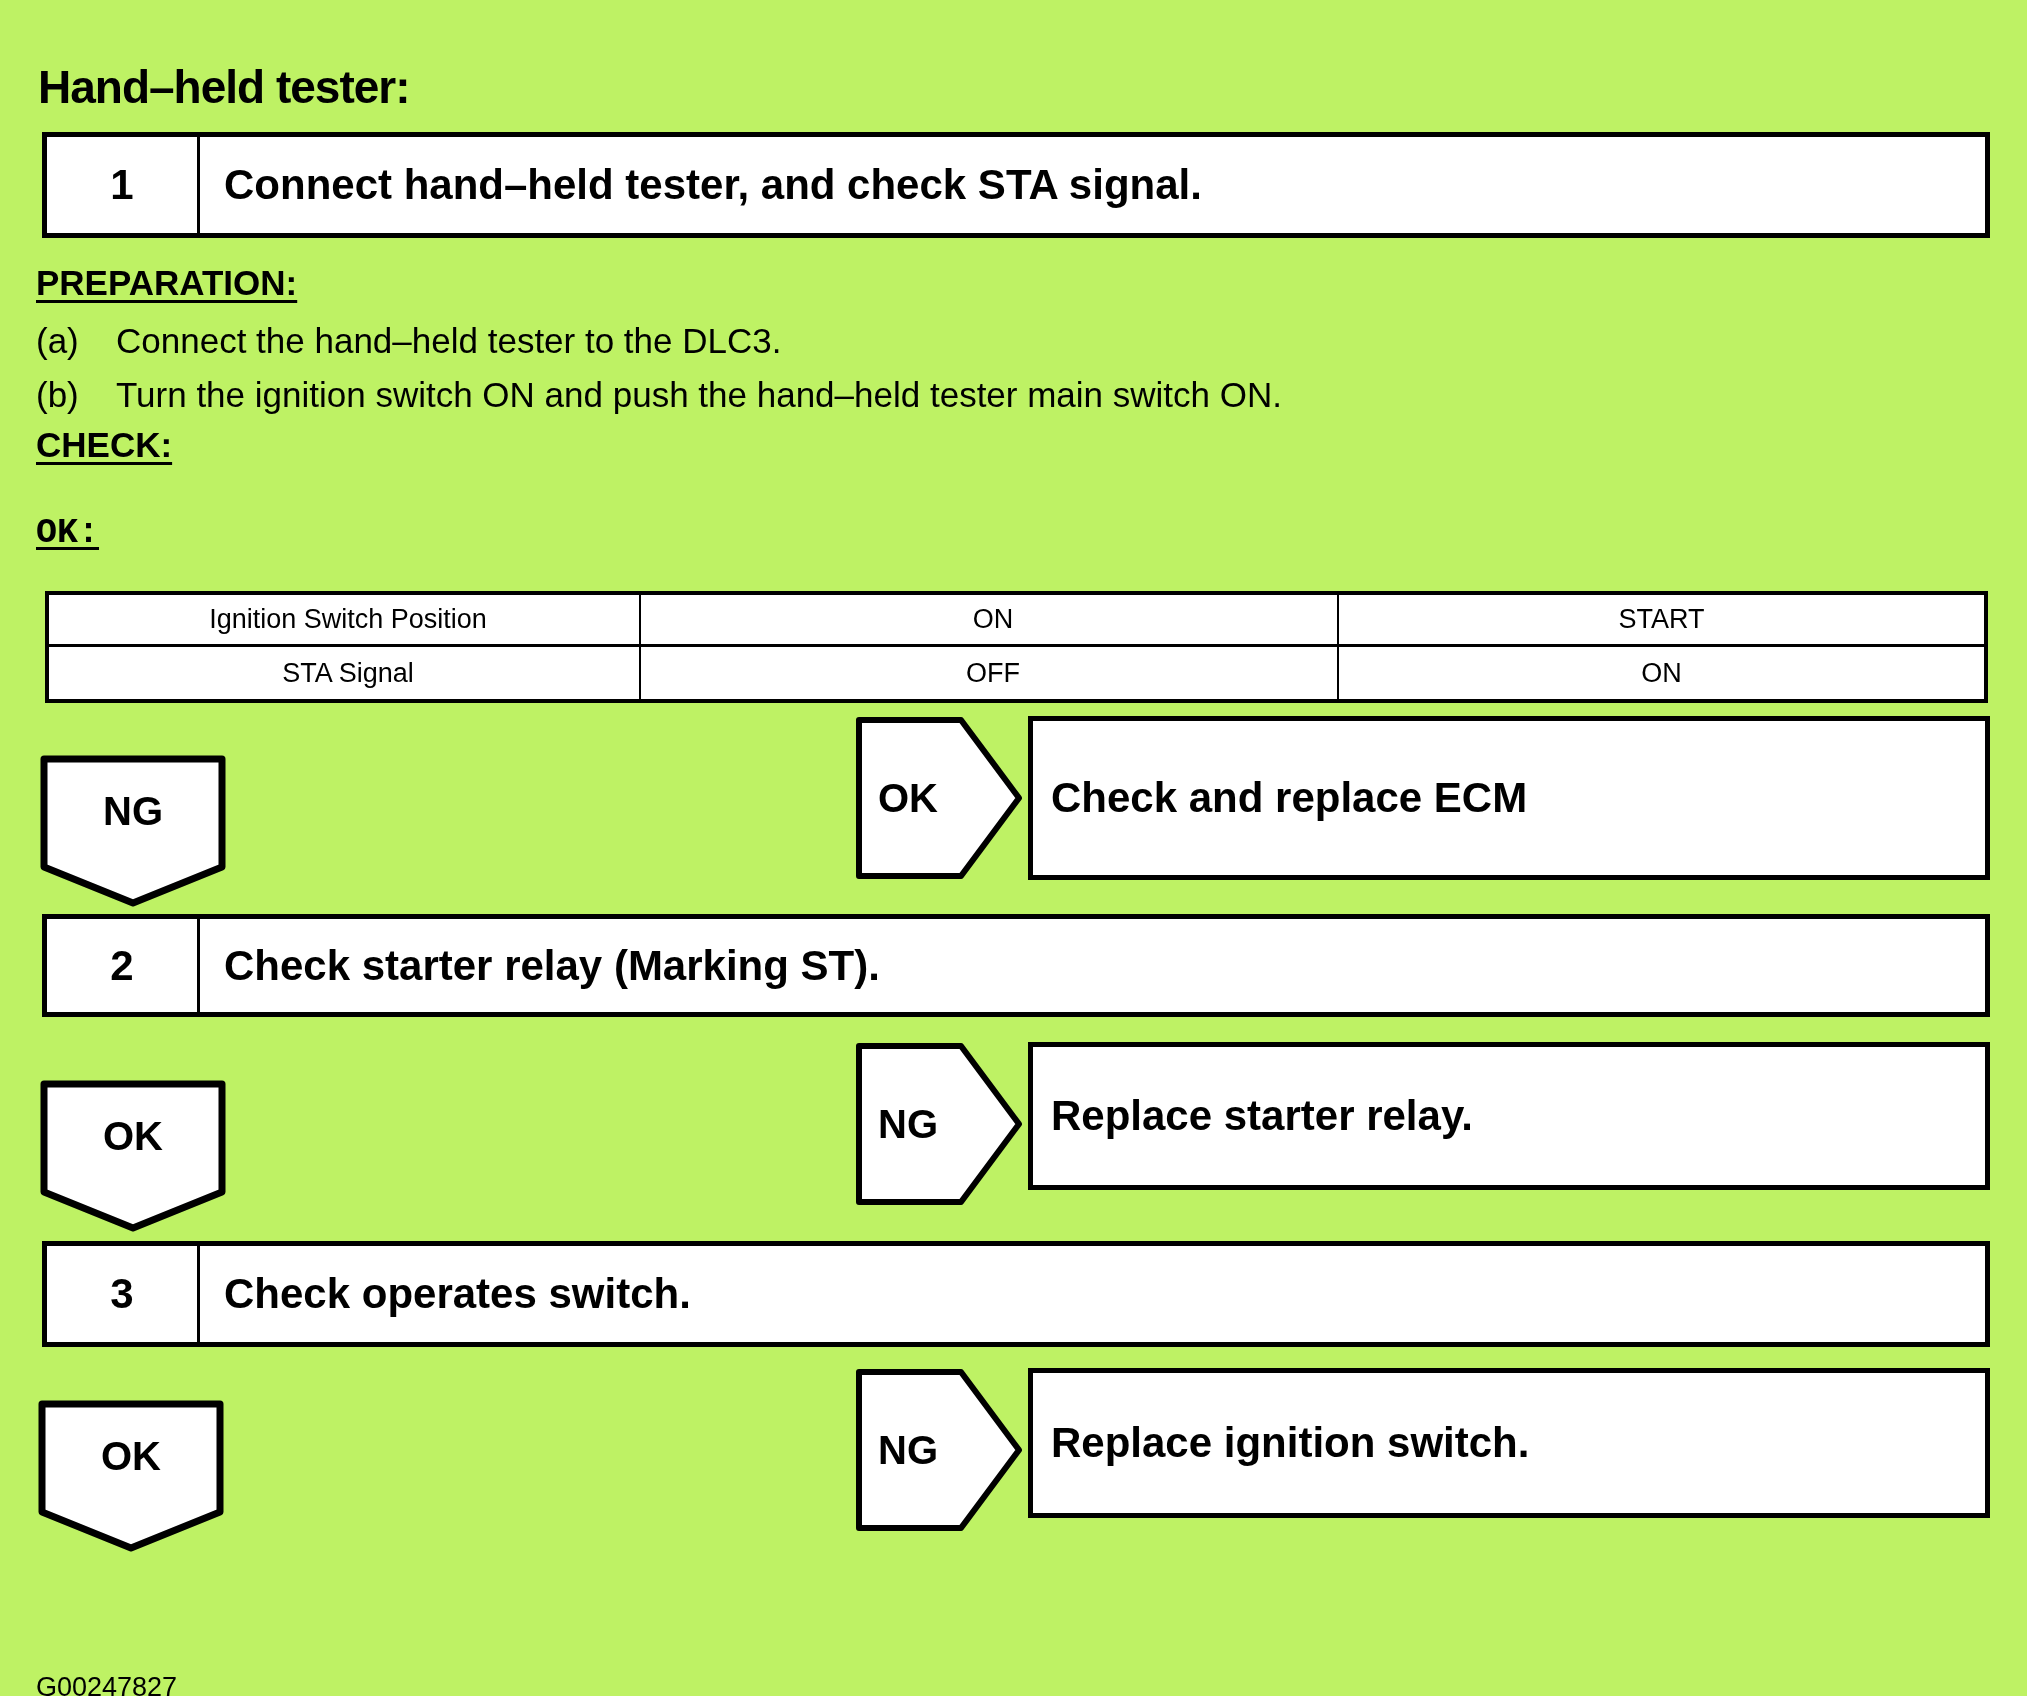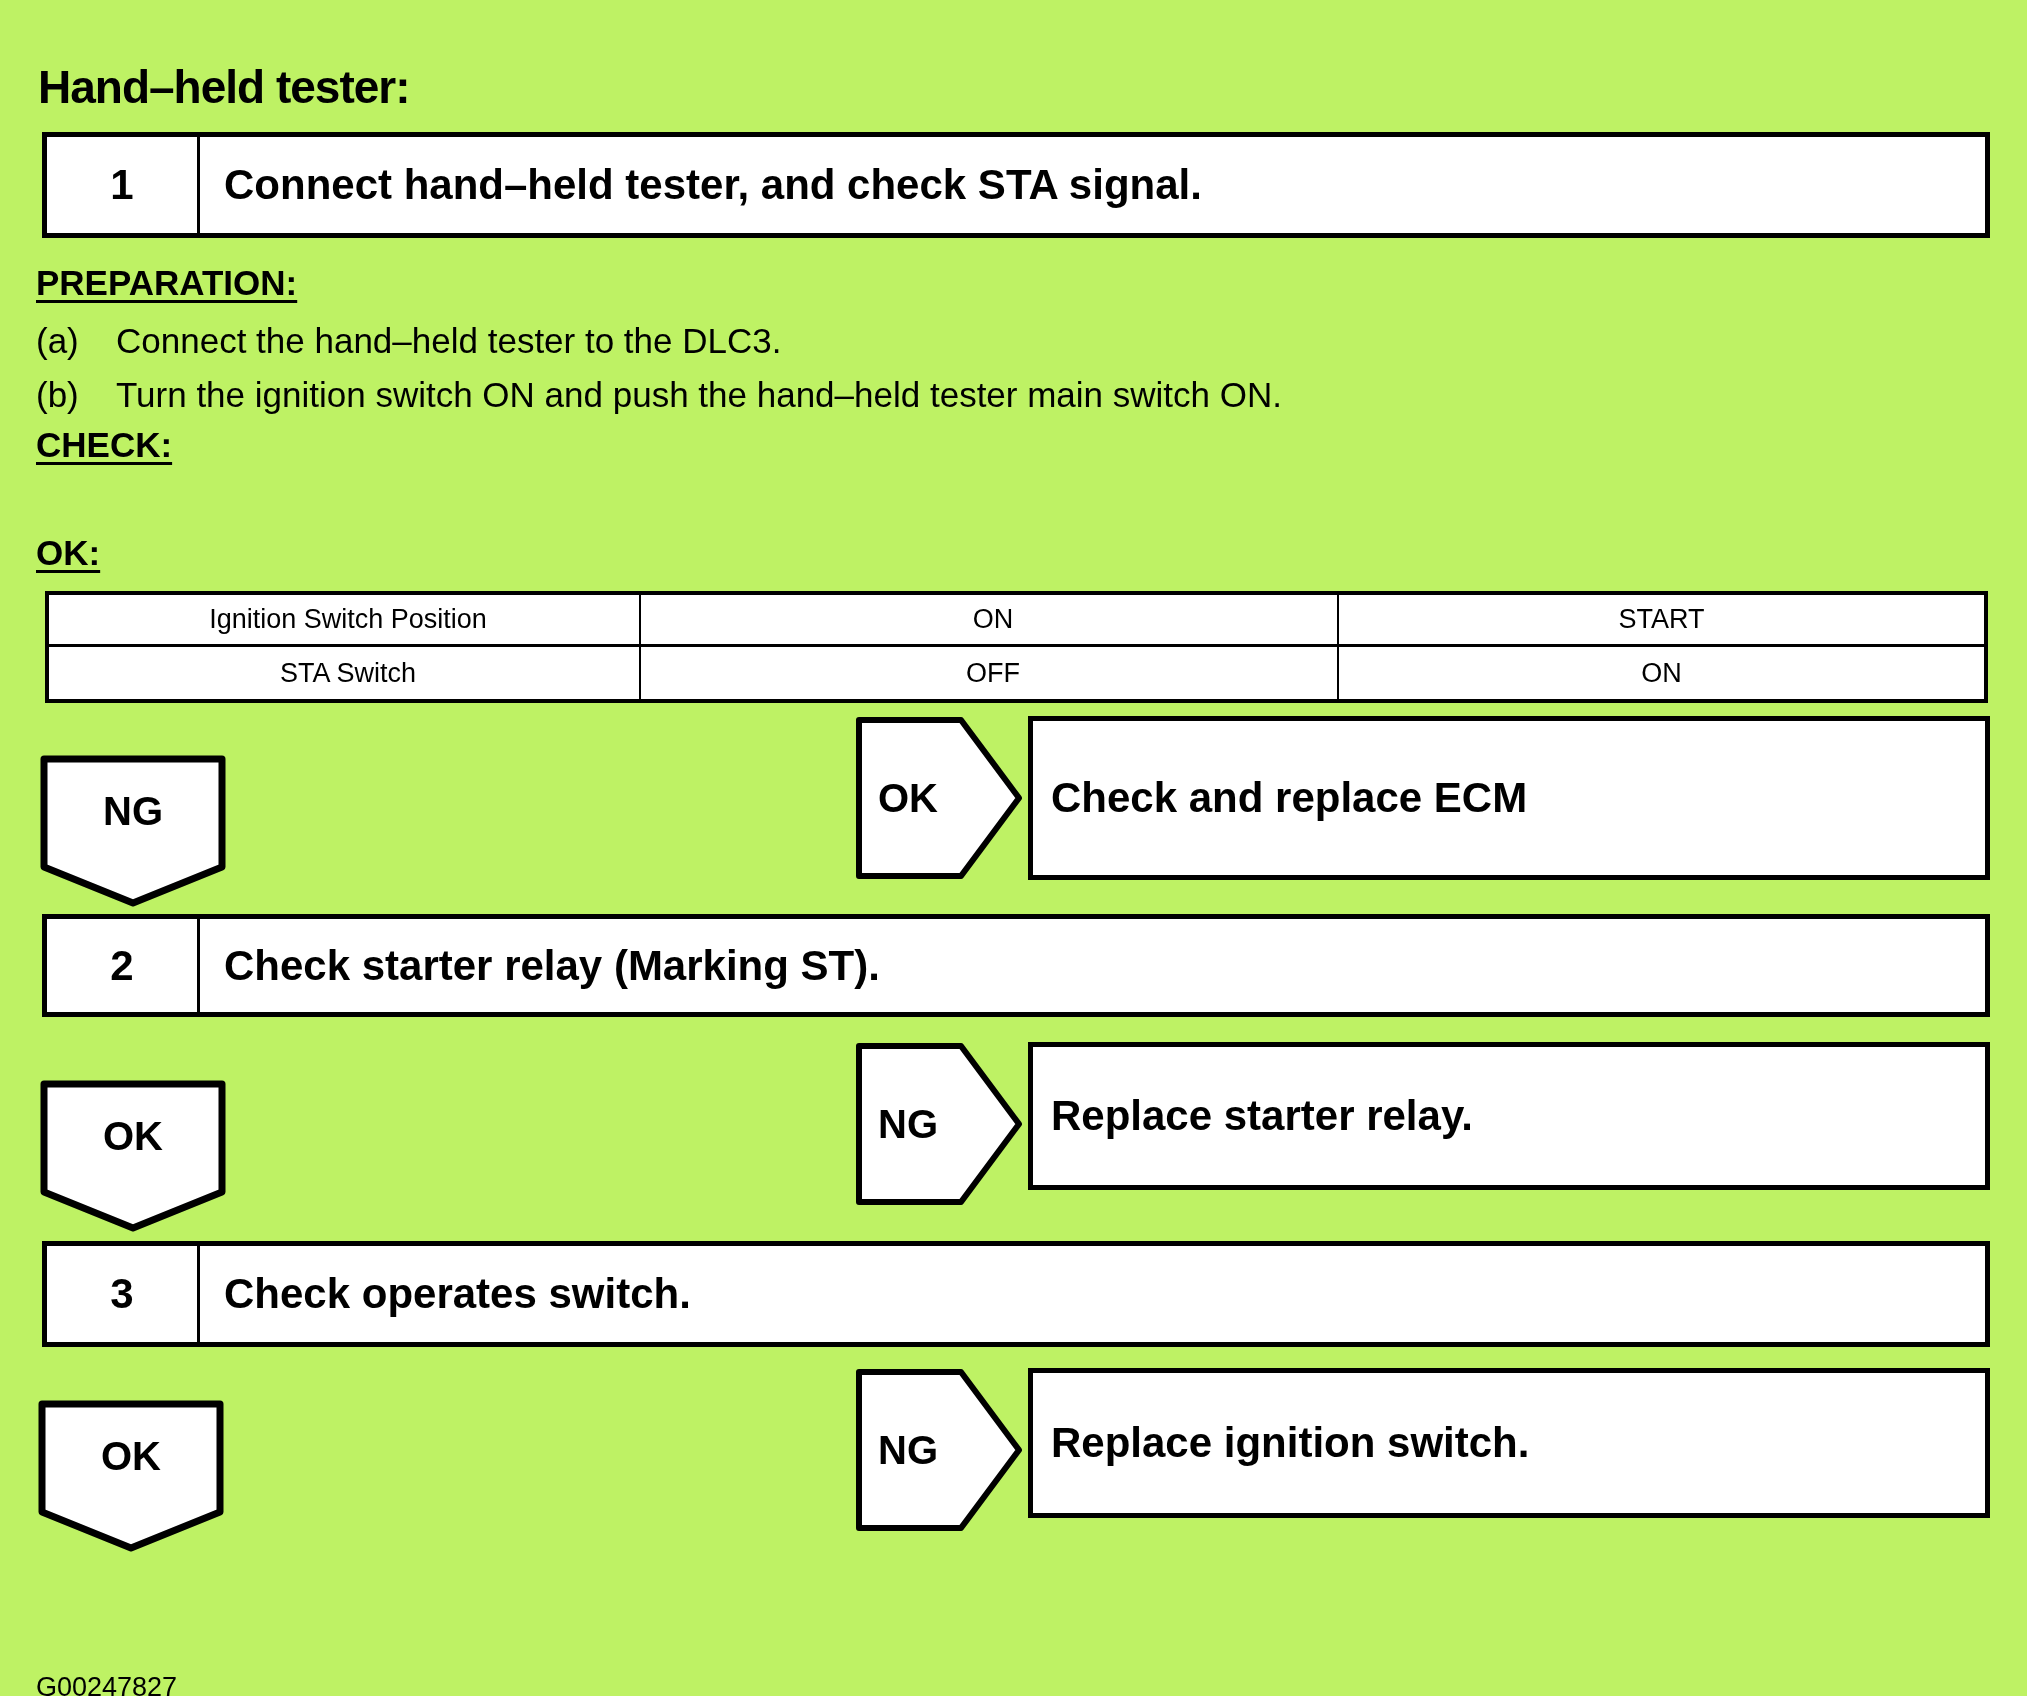--- a/index.html
+++ b/index.html
@@ -40,21 +40,21 @@
   }
 
   
   .tline { position: absolute; left: 36px; font-size: 35px; line-height: 1.2; white-space: nowrap; }
   .heading { font-weight: bold; text-decoration: underline; text-underline-offset: 5px; text-decoration-thickness: 3px; }
   .y-prep  { top: 262px; }
   .y-a     { top: 320px; }
   .y-b     { top: 374px; }
   .y-check { top: 424px; }
   .y-read  { top: 480px; }
-  .y-ok    { top: 532px; }
+  .y-ok    { top: 512px; font-family: Liberation Mono, monospace; }
   .list-row { display: flex; }
   .list-label { width: 80px; flex: none; }
 
   
   .tbl {
     position: absolute; left: 45px; top: 591px; width: 1943px;
     border: 4px solid #000; box-sizing: border-box;
     display: grid; grid-template-columns: 592px 698px 1fr;
     background: #fff;
   }
@@ -116,21 +116,21 @@
     <span class="list-label">(b)</span>
     <span>Turn the ignition switch ON and push the hand–held tester main switch ON.</span>
   </div>
   <div class="tline heading y-check">CHECK:</div>
   <div class="tline heading y-ok">OK:</div>
 
   <div class="tbl">
     <div class="cell c-right r-top">Ignition Switch Position</div>
     <div class="cell c-right r-top">ON</div>
     <div class="cell r-top">START</div>
-    <div class="cell c-right">STA Switch</div>
+    <div class="cell c-right">STA Signal</div>
     <div class="cell c-right">OFF</div>
     <div class="cell">ON</div>
   </div>
 
   <div class="pent-down pd1">
     <svg width="186" height="152" viewBox="0 0 186 152">
       <polygon points="4,4 182,4 182,112 93,148 4,112" fill="#ffffff" stroke="#000000" stroke-width="7" stroke-linejoin="round"></polygon>
     </svg>
     <span class="pent-label">NG</span>
   </div>

